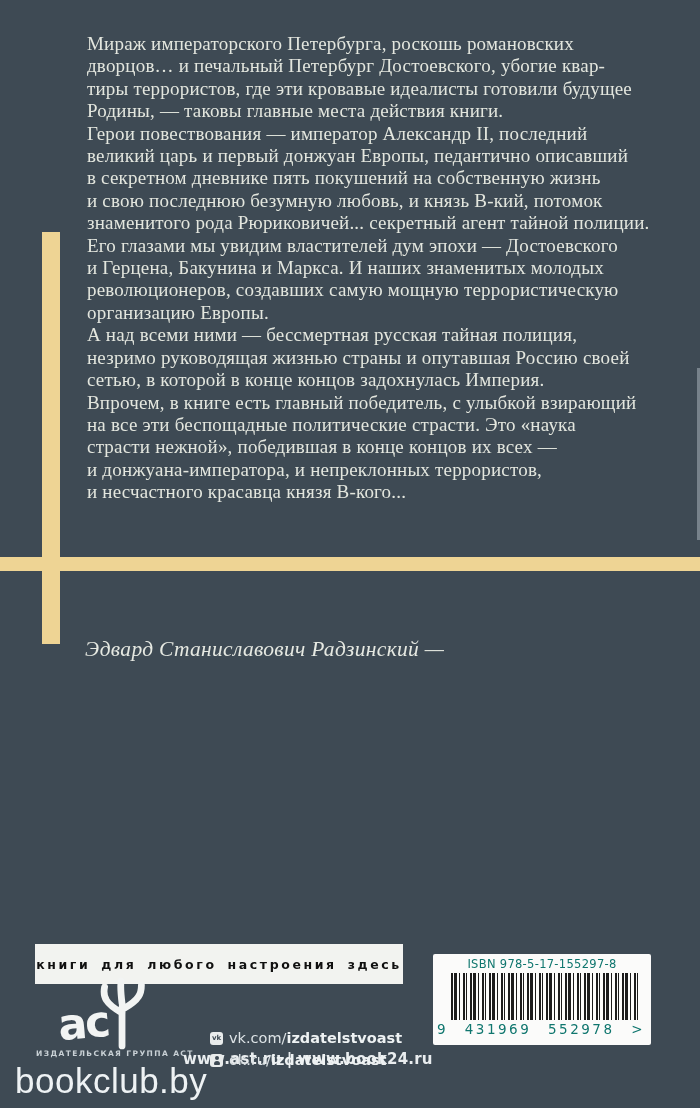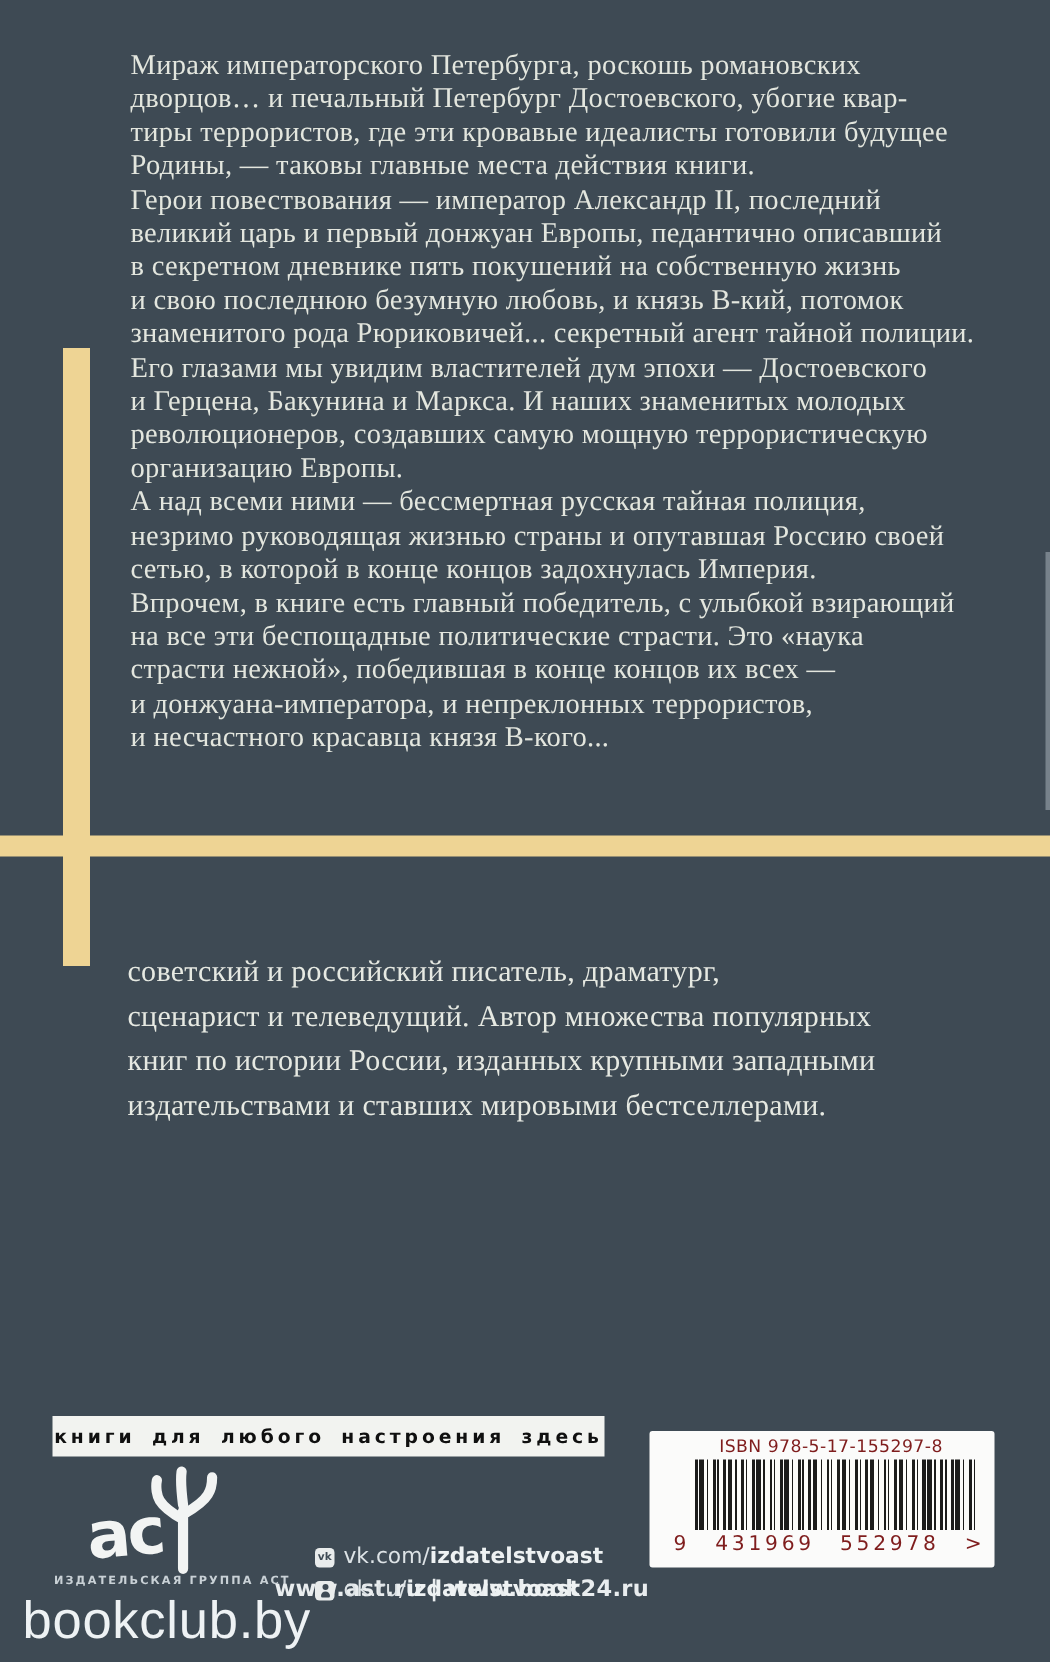--- a/index.html
+++ b/index.html
@@ -22,21 +22,21 @@
     white-space:pre-line;letter-spacing:.2px;
   }
 
   
   .author{position:absolute;left:85px;top:634px;width:565px;color:#e6e9e2;}
   .author-name{font-style:italic;font-size:21.5px;line-height:30px;margin-bottom:8px;letter-spacing:.3px;}
   .author-bio{font-size:20px;line-height:29.5px;white-space:pre-line;letter-spacing:.2px;}
 
   
   .banner{
-    position:absolute;left:35px;top:944px;width:368px;height:27px;
+    position:absolute;left:35px;top:944px;width:368px;height:40px;
     background:#f2f3f0;display:flex;align-items:center;justify-content:center;
     font-family:"DejaVu Sans", sans-serif;font-weight:700;
     font-size:12.5px;color:#101010;letter-spacing:2.6px;word-spacing:4px;white-space:nowrap;
   }
 
   .ast-letters{
     position:absolute;left:58px;top:998px;
     font-family:"DejaVu Sans", sans-serif;font-weight:800;
     font-size:43px;color:#f2f4f3;transform:rotate(-5deg);letter-spacing:-2px;
   }
@@ -69,21 +69,21 @@
   }
   .soc-icon.ok-icon::after{
     content:"";position:absolute;top:7px;left:3.5px;width:6px;height:4px;border-radius:3px 3px 1px 1px;background:#3e4a54;
   }
 
   
   .barcode-box{
     position:absolute;left:433px;top:954px;width:218px;height:91px;
     background:#fbfbfa;border-radius:2px;
     display:flex;flex-direction:column;align-items:stretch;
-    font-family:"DejaVu Sans", sans-serif;color:#7f1d1d;padding-left:12px;
+    font-family:"DejaVu Sans", sans-serif;color:#0f766e;
   }
   .isbn{font-size:11.5px;text-align:center;margin-top:3px;letter-spacing:.3px;font-weight:500;}
   .bars{
     height:47px;margin:2px 11px 0 18px;
     background-image:repeating-linear-gradient(90deg,
       #1b1b1b 0 2px,#fbfbfa 2px 3px,
       #1b1b1b 3px 6px,#fbfbfa 6px 8px,
       #1b1b1b 8px 9px,#fbfbfa 9px 12px,
       #1b1b1b 12px 14px,#fbfbfa 14px 15px,
       #1b1b1b 15px 16px,#fbfbfa 16px 19px);
@@ -125,24 +125,21 @@
 А над всеми ними — бессмертная русская тайная полиция,
 незримо руководящая   жизнью страны и опутавшая Россию своей
 сетью, в которой в конце концов задохнулась   Империя.
 Впрочем, в книге есть главный победитель, с улыбкой взирающий
 на все эти беспощадные политические страсти. Это «наука
 страсти нежной», победившая в конце концов их всех —
 и донжуана-императора, и непреклонных террористов,
 и несчастного красавца князя В-кого...</div>
 
   <div class="author">
-    <div class="author-bio">советский и российский писатель, драматург,
-сценарист и телеведущий. Автор множества популярных
-книг по истории России, изданных крупными западными
-издательствами и ставших мировыми бестселлерами.</div>
+    <div class="author-name">Эдвард Станиславович Радзинский —</div>
   </div>
 
   <div class="banner">книги для любого настроения здесь</div>
 
   <div class="ast-letters">ас</div>
   <div class="ast-hand">
     <svg width="62" height="76" viewBox="0 0 64 78" fill="none">
       <path d="M31 74 L31 34 M31 40 C24 36 18 32 15 27 C13 24 12 18 13 13 M31 30 C30 22 29 14 30 7 M32 36 C39 32 45 28 48 23 C50 20 51 15 51 11" stroke="#f2f4f3" stroke-width="7" stroke-linecap="round" stroke-linejoin="round"></path>
     </svg>
   </div>

